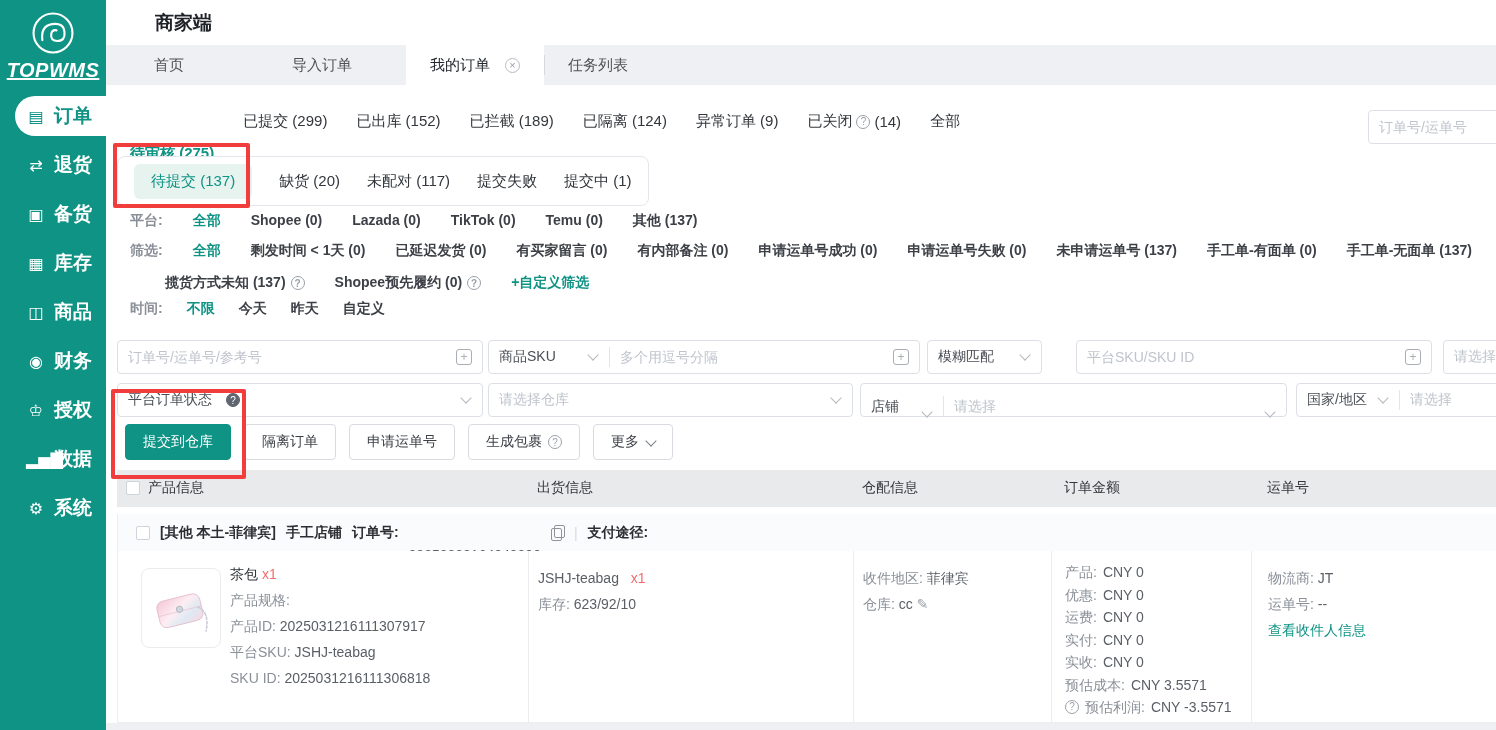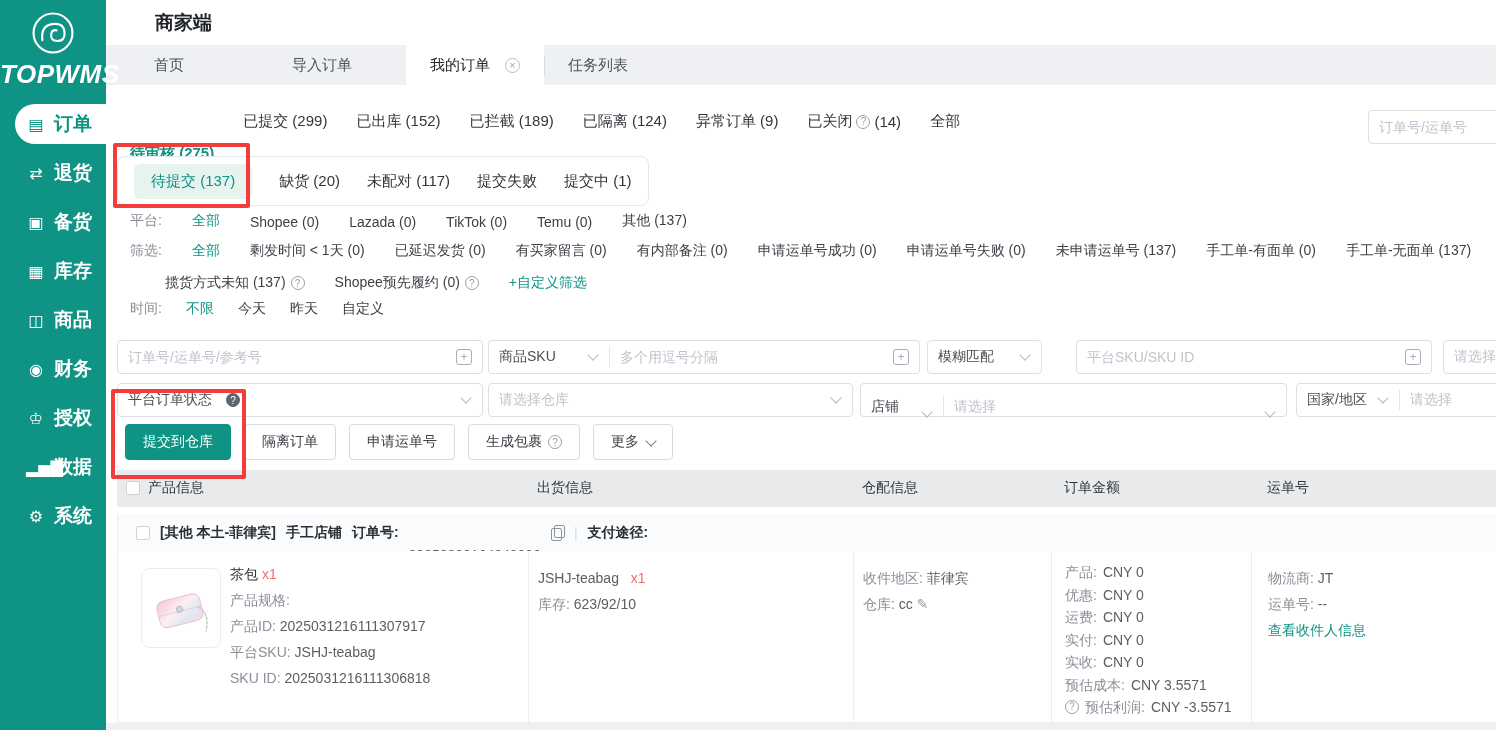--- a/index.html
+++ b/index.html
@@ -4,21 +4,21 @@
 <style>
   * { margin:0; padding:0; box-sizing:border-box; }
   html,body { width:1496px; height:730px; overflow:hidden; background:#fff;
     font-family:"Liberation Sans","DejaVu Sans",sans-serif; font-size:14px; color:#303133; }
   .app { position:relative; width:1496px; height:730px; }
 
   
   .sidebar { position:absolute; left:0; top:0; bottom:0; width:106px; background:#0e9384; z-index:5; }
   .logo { padding-top:10px; text-align:center; color:#fff; }
   .logo svg { display:block; margin:0 auto; }
-  .logo-text { font-size:26px; font-weight:800; font-style:italic; letter-spacing:.5px; margin-top:3px; }
+  .logo-text { font-size:20px; font-weight:800; font-style:italic; letter-spacing:.5px; margin-top:3px;text-decoration:underline; }
   .side-nav { margin-top:14px; }
   .side-item { height:40px; display:flex; align-items:center; gap:8px; padding-left:26px;
     color:#fff; font-size:19px; font-weight:700; margin-bottom:9px; cursor:pointer; }
   .side-item .side-icon { font-size:16px; font-weight:400; width:20px; text-align:center; }
   .side-item.active { background:#fff; color:#0e9384; margin-left:15px; padding-left:11px;
     border-radius:20px 0 0 20px; }
 
   
   .main { position:absolute; left:106px; top:0; right:0; bottom:0; overflow:hidden; background:#fff; }
   .page-header { height:45px; background:#fff; display:flex; align-items:center; padding-left:21px;margin-left:28px; }
@@ -43,21 +43,21 @@
     color:#9aa0a8; font-size:10px; align-items:center; justify-content:center; flex:none; }
   .qmark.dark { background:#5f6670; border-color:#5f6670; color:#fff; }
 
   
   .subtab-box { left:11px; top:156px; height:50px; display:inline-flex; align-items:center; gap:27px;
     padding:0 16px; border:1px solid #e3e6eb; border-radius:8px; background:#fff; font-size:15px; }
   .subtab { color:#33373c; cursor:pointer; }
   .subtab.active { background:#e6f3ef; color:#0e9384; padding:8px 17px; border-radius:6px; }
 
   
-  .flt-row { display:flex; gap:30px; align-items:flex-end; font-size:14px; color:#3d4147; white-space:nowrap; }
+  .flt-row { display:flex; gap:30px; align-items:flex-start; font-size:14px; color:#3d4147; white-space:nowrap;font-weight:bold; }
   .flt-label { color:#8a8f98; }
   .flt-opt { cursor:pointer; display:flex; align-items:center; gap:5px; }
   .flt-opt.active { color:#0e9384; }
   .teal-link { color:#0e9384; cursor:pointer; }
   .platform-row { left:24px; top:212px; }
   .filter-row1 { left:24px; top:242px; }
   .filter-row2 { left:59px; top:274px; }
   .time-row { left:24px; top:300px; }
 
   

